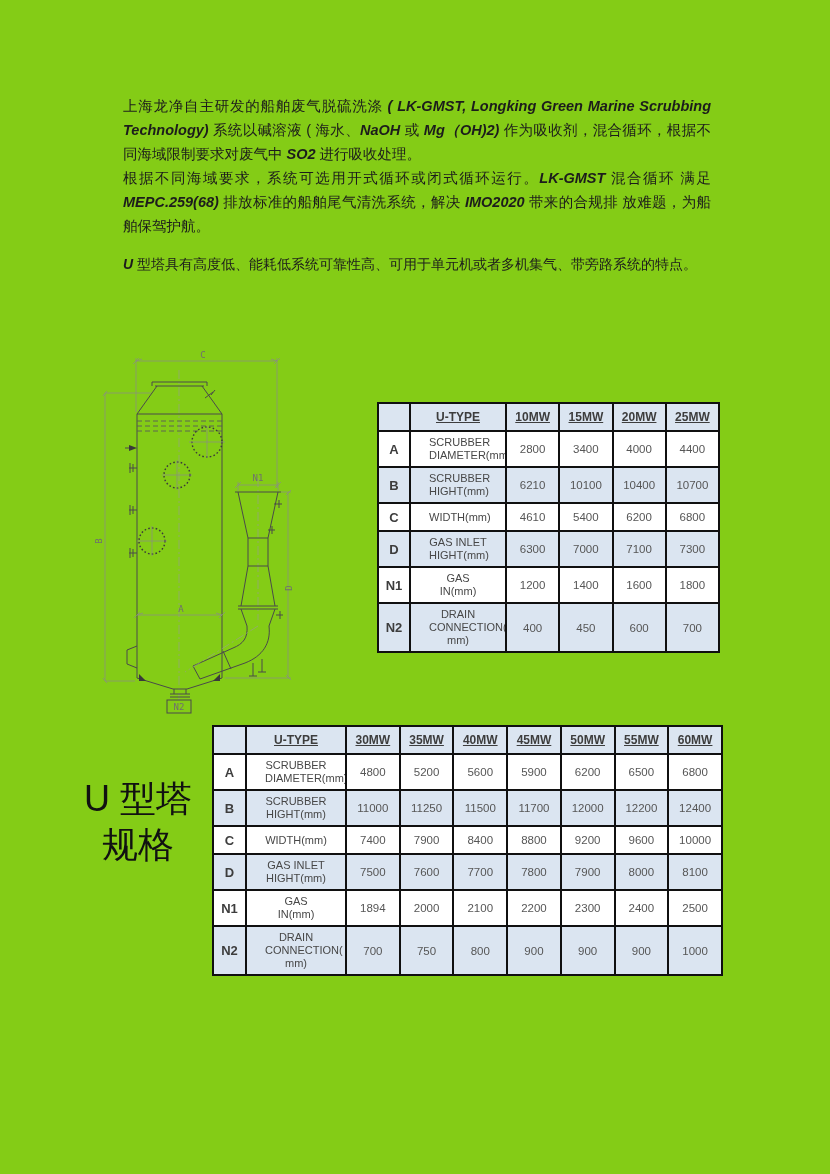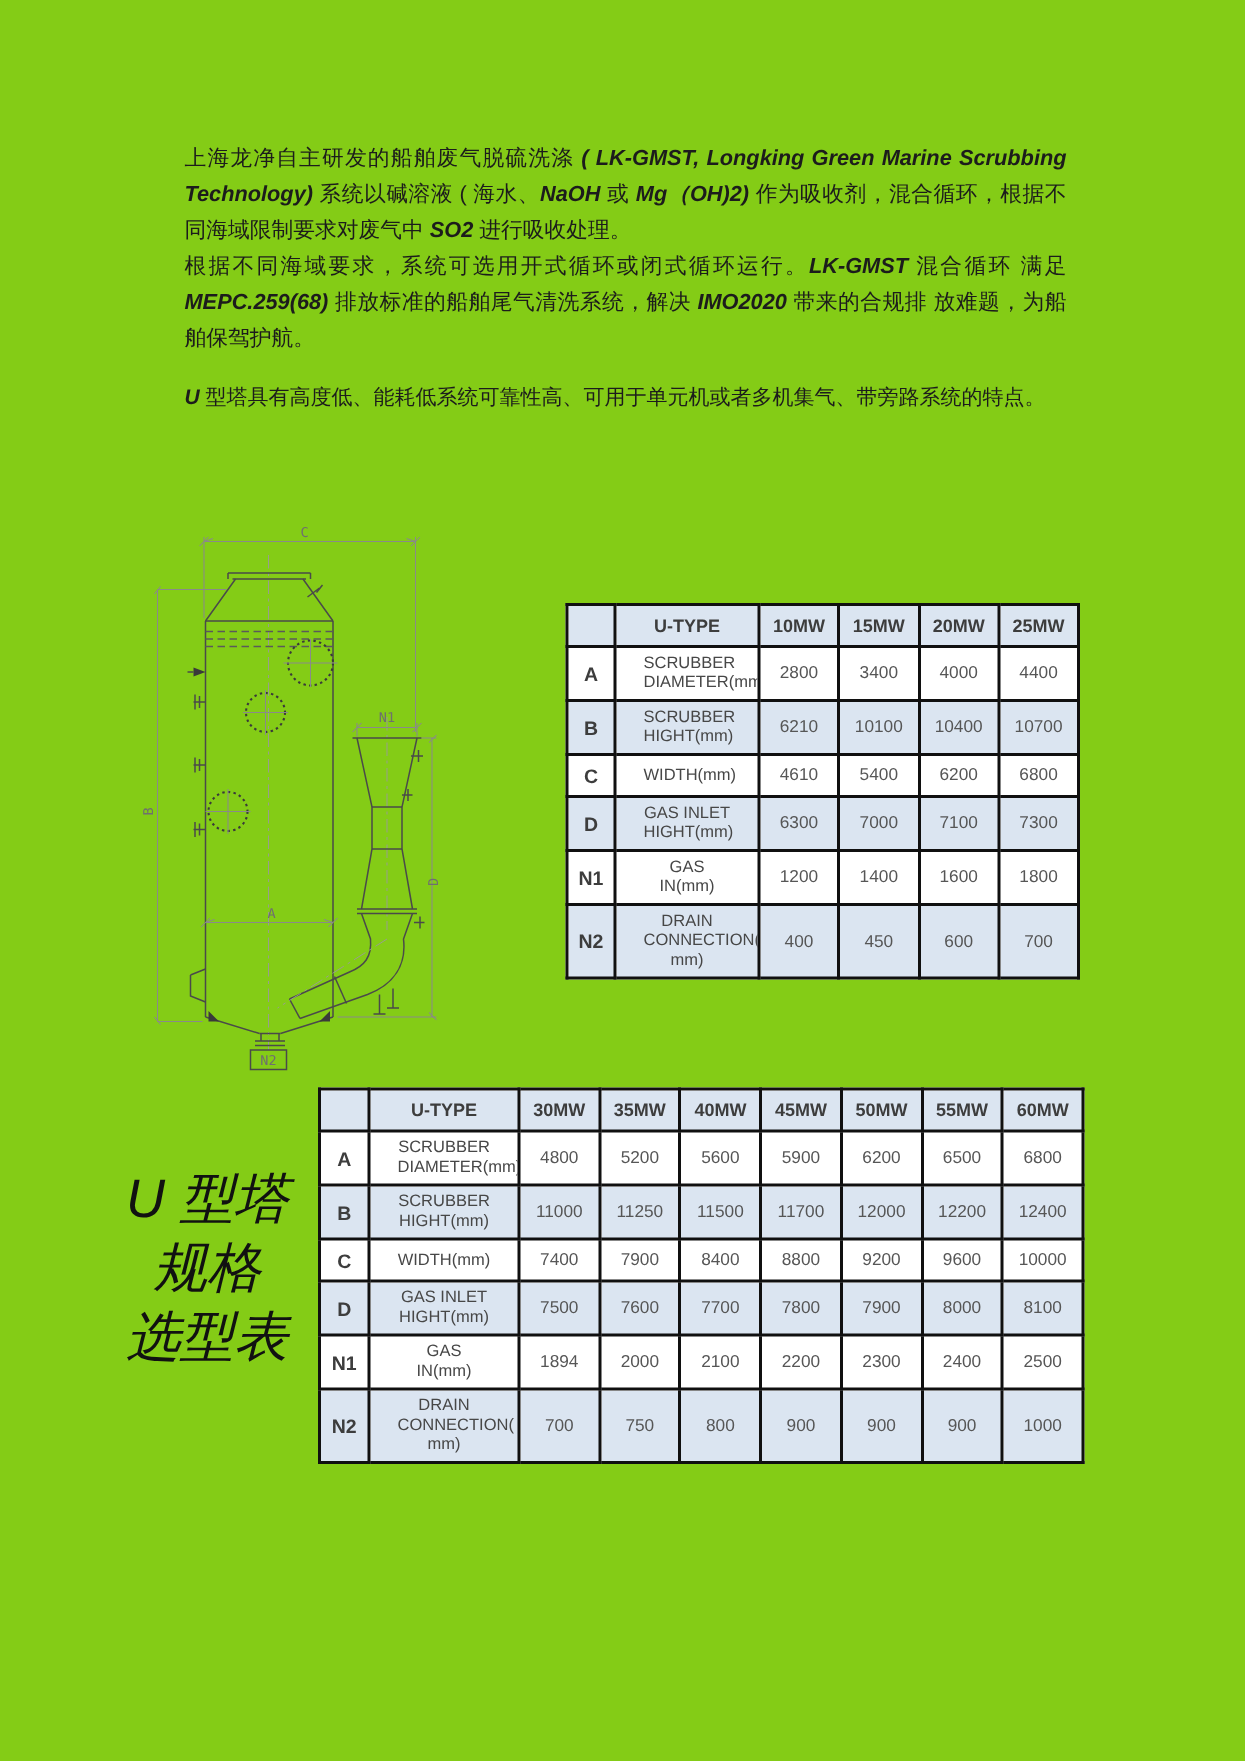--- a/index.html
+++ b/index.html
@@ -22,32 +22,32 @@
   .ddot{stroke:#3a3a3a;stroke-width:1.4;fill:none;stroke-dasharray:1.6 2.2;}
   .dcl{stroke:#9a9a9a;stroke-width:0.6;fill:none;stroke-dasharray:9 3 2 3;}
   .dimtxt{font-size:9px;fill:#6f6f6f;font-family:"DejaVu Sans Mono","Liberation Mono",monospace;}
   .dfill{fill:#3a3a3a;stroke:none;}
 
   
   table.spec{border-collapse:collapse;table-layout:fixed;position:absolute;
              background:#ffffff;}
   table.spec th,table.spec td{border:2px solid #101010;text-align:center;vertical-align:middle;
              padding:2px 2px;overflow:hidden;}
-  table.spec thead th{background:#dbe5f1;color:#3d3d3d;font-size:12px;font-weight:bold;height:22px;}
+  table.spec thead th{background:#dbe5f1;color:#3d3d3d;font-size:12px;font-weight:bold;height:22px;text-decoration:underline;}
   table.spec tbody tr:nth-child(even) th,
   table.spec tbody tr:nth-child(even) td{background:#dbe5f1;}
   table.spec tbody th{font-size:13px;font-weight:bold;color:#3d3d3d;}
   table.spec td.lbl{font-size:11px;color:#474747;line-height:13px;padding:4px 18px;}
   table.spec td.val{font-size:11.5px;color:#565656;height:22px;}
   #table1{left:377px;top:402px;width:343px;}
   #table2{left:212px;top:725px;width:511px;}
 
   
   .side-title{position:absolute;left:70px;top:776px;width:136px;text-align:center;
-              color:#111;font-size:36px;line-height:46px;font-weight:400;font-style:italic;}
+              color:#111;font-size:36px;line-height:46px;font-weight:400;}
 </style>
 </head>
 <body>
 
 <div class="page">
 
   <div class="doc-text">
     <p><span class="seg-cn">上海龙净自主研发的船舶废气脱硫洗涤 </span><span class="seg-en">( LK-GMST, Longking Green Marine Scrubbing Technology) </span><span class="seg-cn">系统以碱溶液 ( 海水、</span><span class="seg-en">NaOH</span><span class="seg-cn"> 或 </span><span class="seg-en">Mg（OH)2)</span><span class="seg-cn"> 作为吸收剂，混合循环，根据不同海域限制要求对废气中 </span><span class="seg-en">SO2</span><span class="seg-cn"> 进行吸收处理。</span></p>
     <p><span class="seg-cn">根据不同海域要求，系统可选用开式循环或闭式循环运行。</span><span class="seg-en">LK-GMST</span><span class="seg-cn"> 混合循环 满足 </span><span class="seg-en">MEPC.259(68)</span><span class="seg-cn"> 排放标准的船舶尾气清洗系统，解决 </span><span class="seg-en">IMO2020</span><span class="seg-cn"> 带来的合规排 放难题，为船舶保驾护航。</span></p>
     <p class="para-feature"><span class="seg-en">U</span><span class="seg-cn"> 型塔具有高度低、能耗低系统可靠性高、可用于单元机或者多机集气、带旁路系统的特点。</span></p>
@@ -235,21 +235,20 @@
           <td class="val">450</td>
           <td class="val">600</td>
           <td class="val">700</td>
         </tr>
       </tbody>
     </table>
 
   <div class="side-title">
     <div>U 型塔</div>
     <div>规格</div>
-    <div>选型表</div>
   </div>
 
   <table class="spec" id="table2">
     <colgroup>
         <col style="width:33px">
         <col style="width:100px">
         <col>
         <col>
         <col>
         <col>

